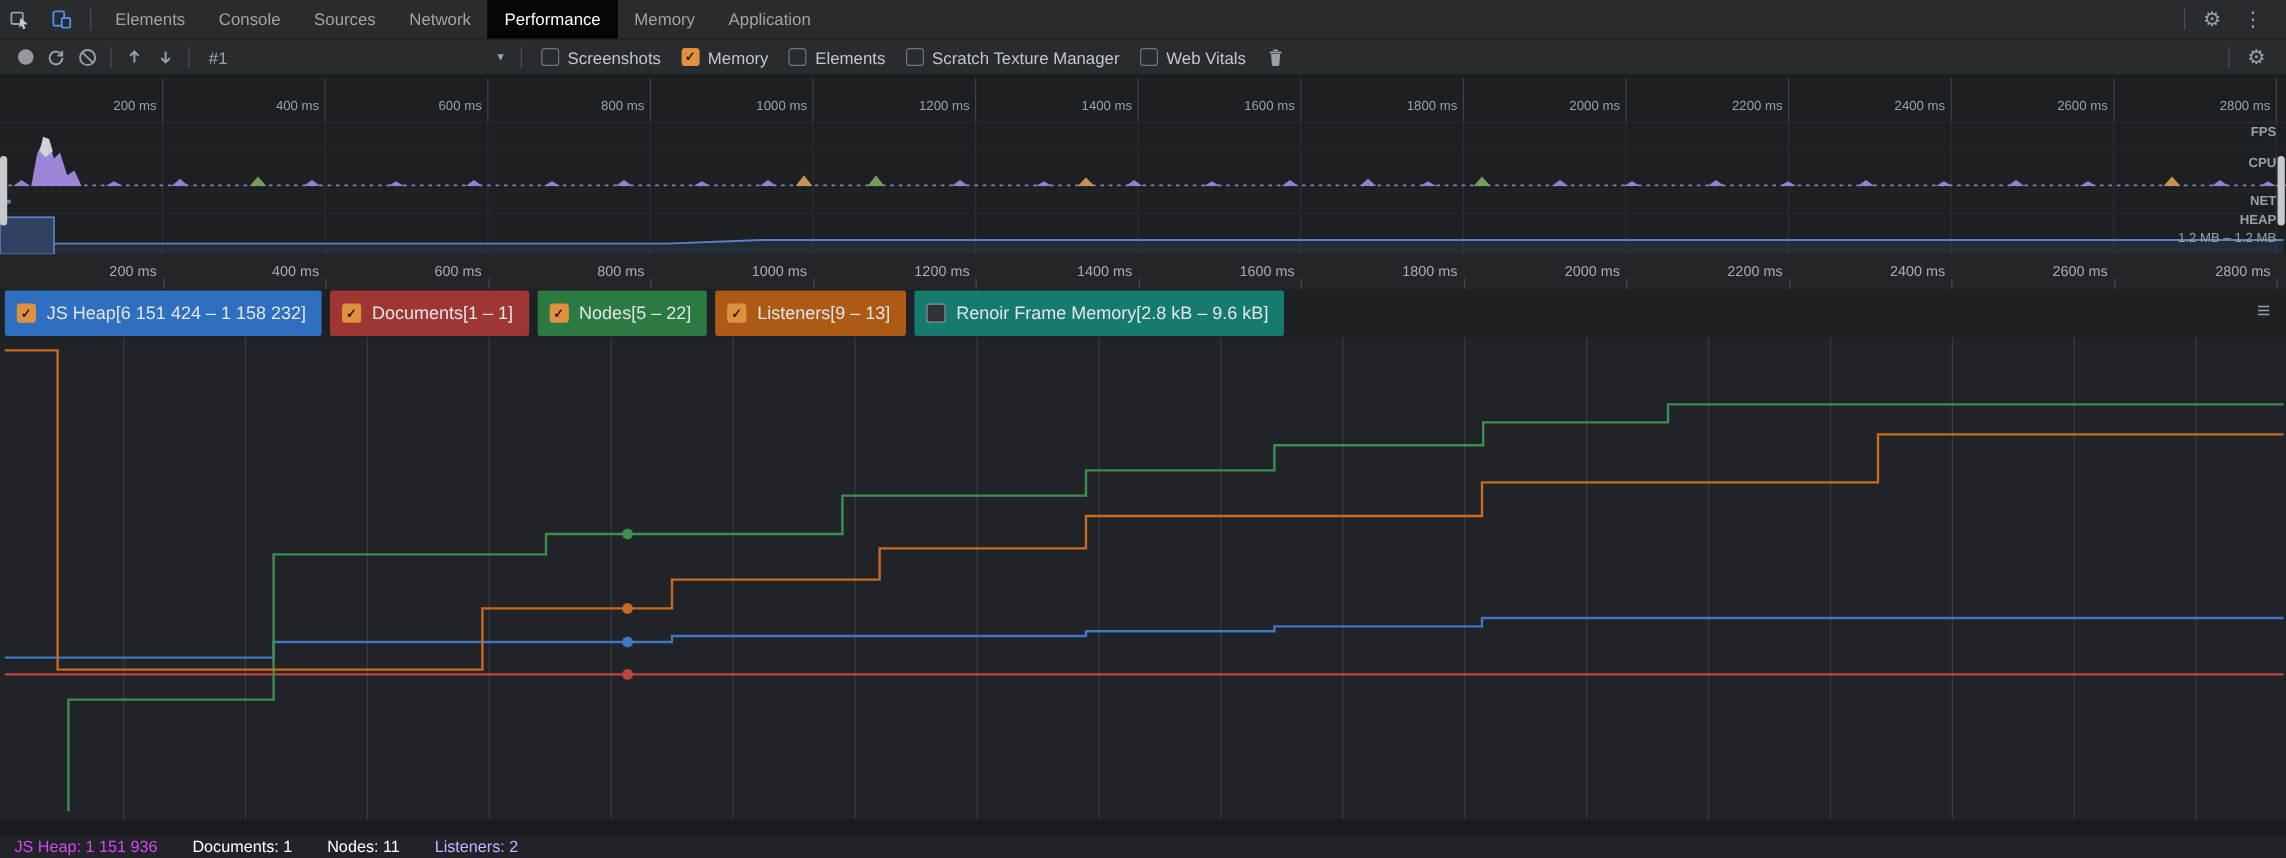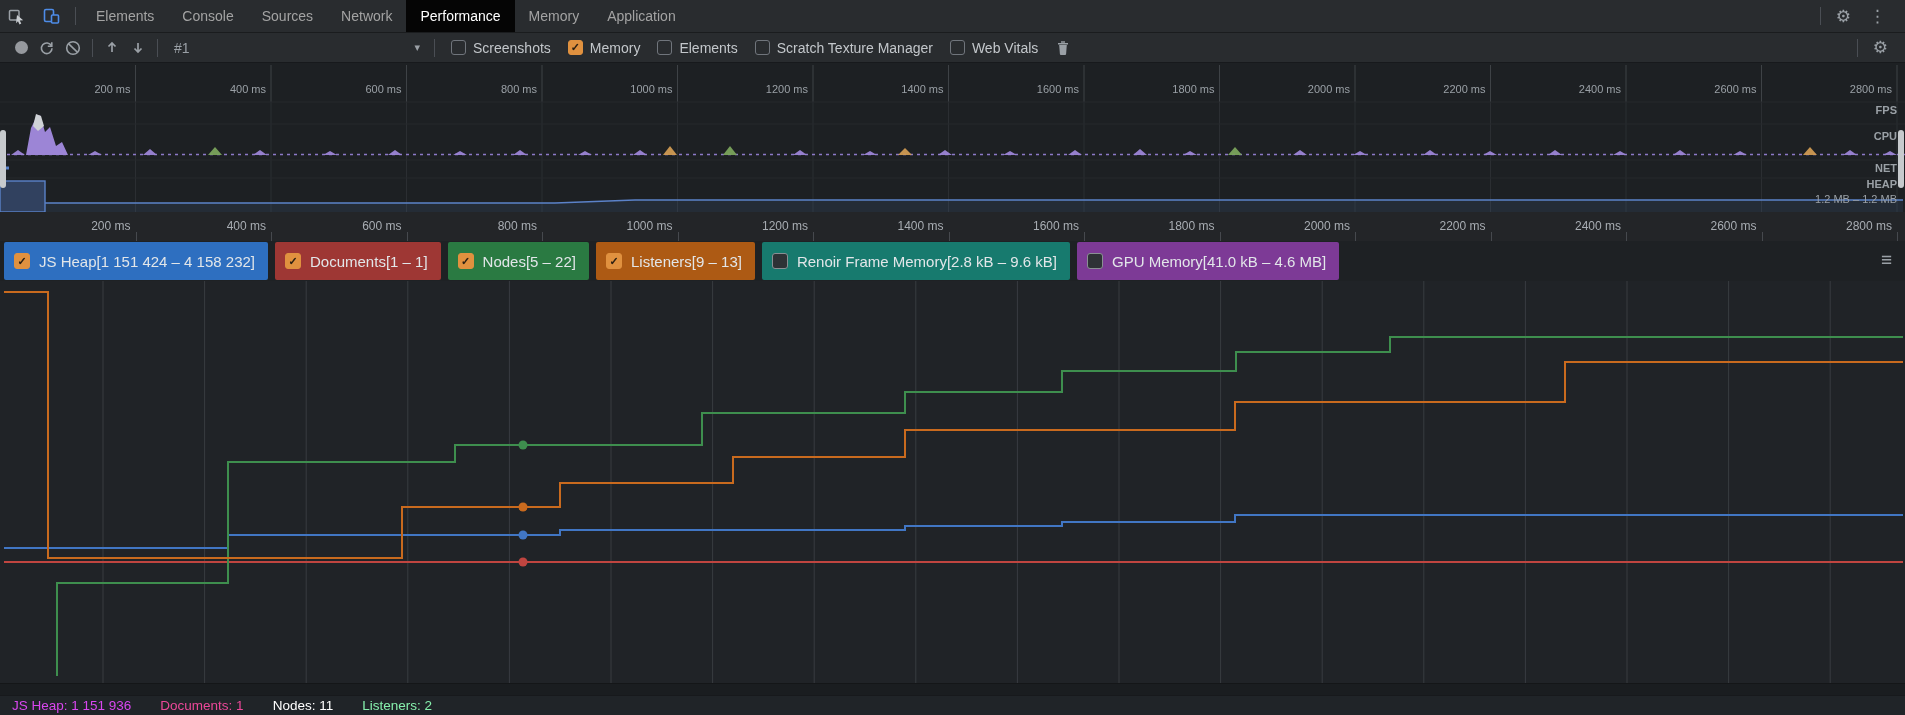--- a/index.html
+++ b/index.html
@@ -288,41 +288,37 @@
       <div class="tick2" style="left:1626px"></div>
       <span class="ruler-label" style="left:1756.5px;top:7px">2600 ms</span>
       <div class="tick2" style="left:1761.5px"></div>
       <span class="ruler-label" style="left:1892px;top:7px">2800 ms</span>
       <div class="tick2" style="left:1897px"></div>
     </div>
 
   <div class="legend" id="legend">
     <div class="badge" style="background:#2e6fc0">
         <span class="cb on">✓</span>
-        <span>JS Heap[1 151 424 – 4 158 232]</span>
+        <span>JS Heap[6 151 424 – 1 158 232]</span>
       </div>
       <div class="badge" style="background:#9e3734">
         <span class="cb on">✓</span>
         <span>Documents[1 – 1]</span>
       </div>
       <div class="badge" style="background:#2a7a42">
         <span class="cb on">✓</span>
         <span>Nodes[5 – 22]</span>
       </div>
       <div class="badge" style="background:#ad5a14">
         <span class="cb on">✓</span>
         <span>Listeners[9 – 13]</span>
       </div>
       <div class="badge" style="background:#177a6e">
         <span class="cb off"></span>
         <span>Renoir Frame Memory[2.8 kB – 9.6 kB]</span>
-      </div>
-      <div class="badge" style="background:#7d3a96">
-        <span class="cb off"></span>
-        <span>GPU Memory[41.0 kB – 4.6 MB]</span>
       </div>
       <span class="legend-menu">≡</span>
   </div>
 
   <div class="chart-wrap">
     <svg id="chart-svg" width="1905" height="403" viewBox="0 281 1905 403">
         <rect x="0" y="281" width="1905" height="403" fill="#202327"></rect>
         <line x1="103" y1="281" x2="103" y2="684" stroke="#383c41" stroke-width="1"></line>
         <line x1="204.6" y1="281" x2="204.6" y2="684" stroke="#383c41" stroke-width="1"></line>
         <line x1="306.2" y1="281" x2="306.2" y2="684" stroke="#383c41" stroke-width="1"></line>
@@ -349,18 +345,18 @@
         <circle cx="523" cy="445" r="4.5" fill="#3e8e4e"></circle>
         <circle cx="523" cy="507" r="4.5" fill="#c96a1e"></circle>
         <circle cx="523" cy="535" r="4.5" fill="#4176c4"></circle>
         <circle cx="523" cy="562" r="4.5" fill="#c04540"></circle>
       </svg>
   </div>
   <div class="chart-gap"></div>
 
   <div class="statusbar" id="statusbar">
       <span style="color:#d946ef">JS Heap: 1 151 936</span>
-      <span style="color:#ec4899">Documents: 1</span>
+      <span style="color:#ffffff">Documents: 1</span>
       <span style="color:#ffffff">Nodes: 11</span>
-      <span style="color:#86efac">Listeners: 2</span>
+      <span style="color:#c4b5fd">Listeners: 2</span>
     </div>
 
 </div>
 
 </body></html>

